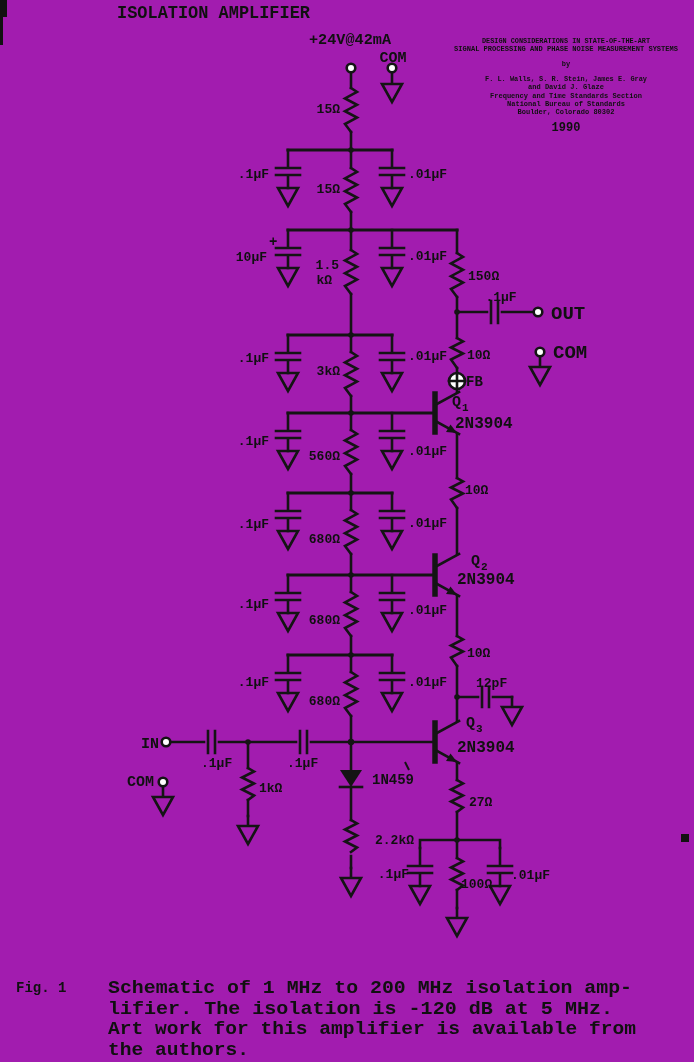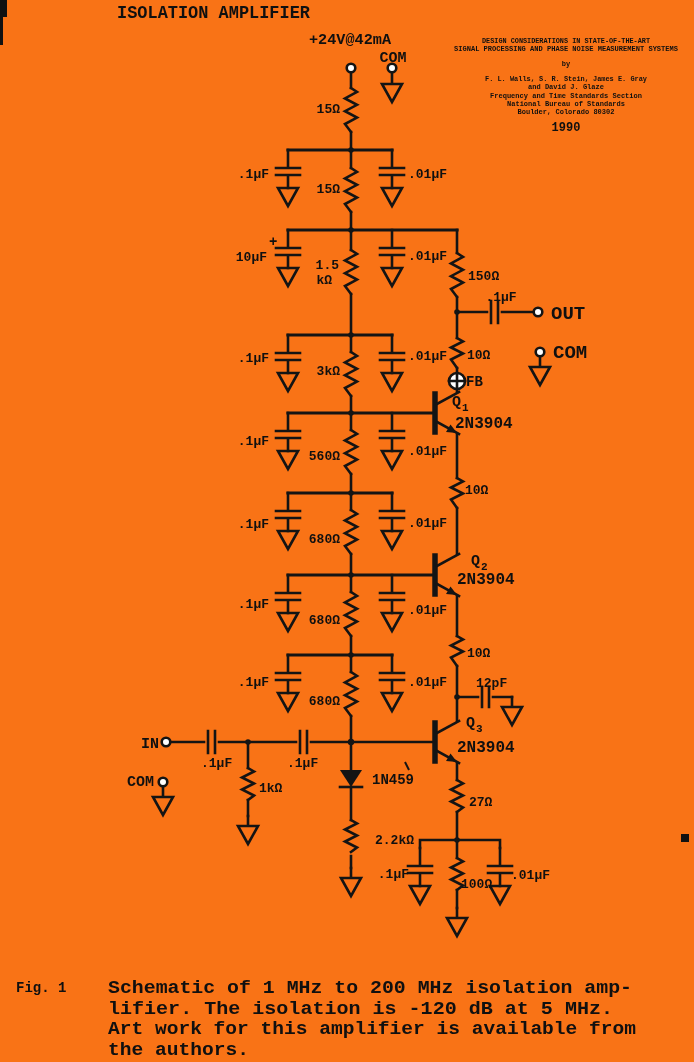--- a/index.html
+++ b/index.html
@@ -1,16 +1,16 @@
 <!DOCTYPE html>
 <html><head>
 <meta charset="utf-8">
 <style>
   html,body{margin:0;padding:0;background:#fff;}
-  .page{position:relative;width:694px;height:1062px;background:#f97316;overflow:hidden;}
+  .page{position:relative;width:694px;height:1062px;background:#a21caf;overflow:hidden;}
   svg text{font-family:"Liberation Mono","DejaVu Sans Mono",monospace;font-weight:700;fill:#101010;}
   .lbl{font-size:13px;}
   .med{font-size:14px;}
   .big{font-size:15px;}
   .port{font-size:19px;}
   .part{font-size:16px;}
   .sub{font-size:11px;}
   .ttl{font-size:19px;}
   .capt{font-size:18px;}
   .fig{font-size:14px;}

